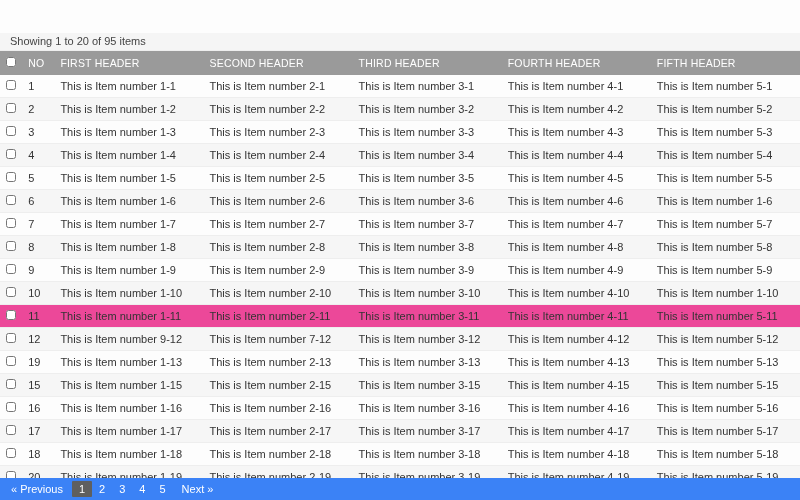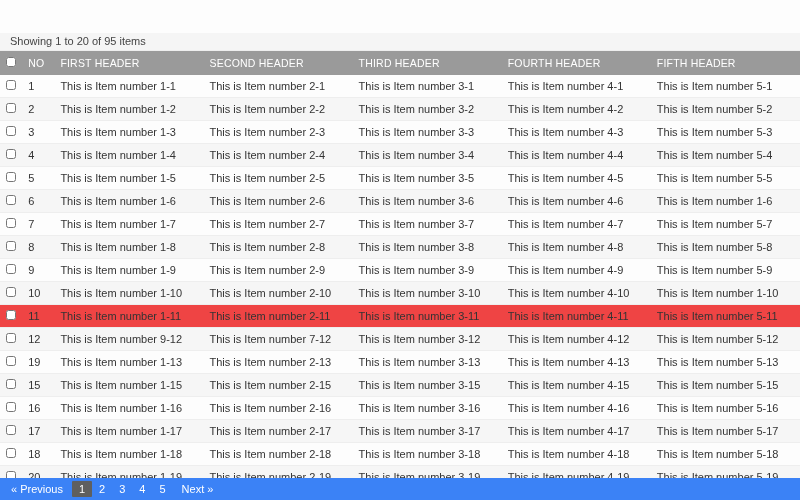--- a/index.html
+++ b/index.html
@@ -45,21 +45,21 @@
   }
   tbody td {
     padding: 5px 6px;
     border-bottom: 1px solid #eee;
     font-size: 11px;
     color: #333;
     white-space: nowrap;
     overflow: hidden;
   }
   tbody tr:nth-child(even) { background: #f6f6f6; }
-  tbody tr.hl { background: #ef4444; }
+  tbody tr.hl { background: #ec4899; }
   .col-chk { width: 22px; text-align: center; }
   .col-no  { width: 32px; }
   .col-c   { width: 148px; }
   input[type="checkbox"] {
     width: 10px; height: 10px;
     accent-color: #888;
   }
   
   .pager {
     background: #3b82f6;

